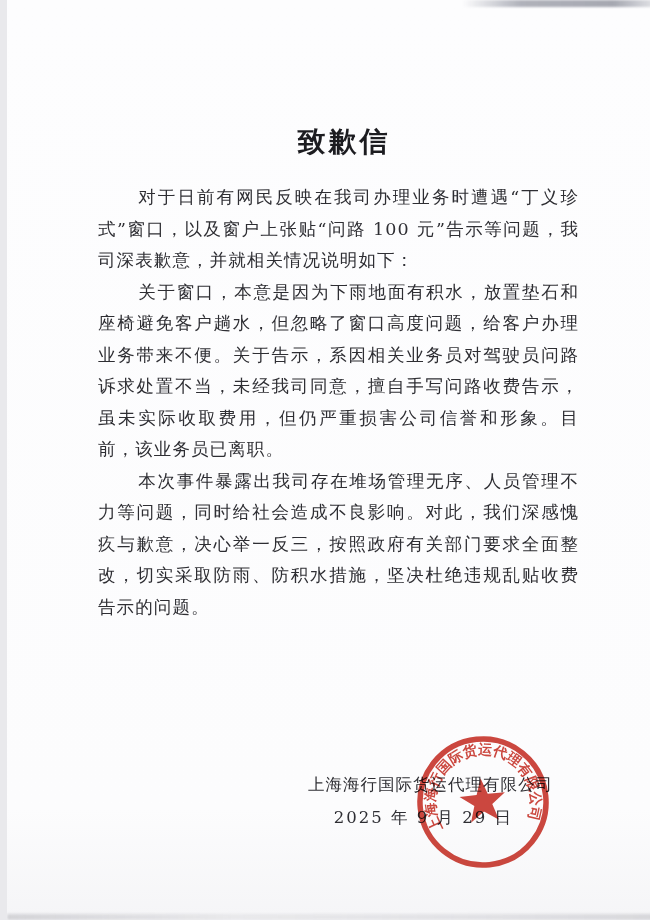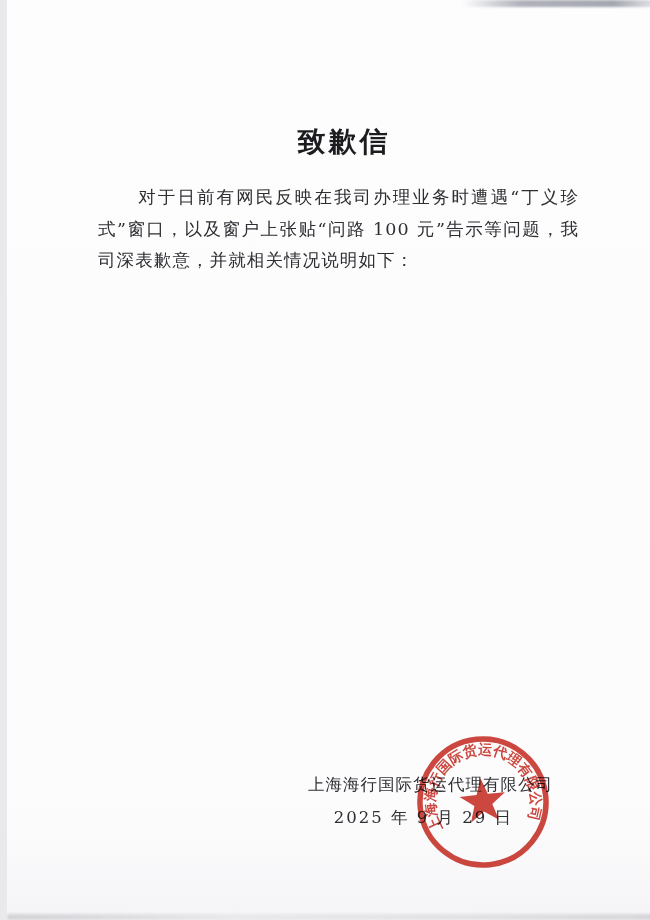--- a/index.html
+++ b/index.html
@@ -80,20 +80,22 @@
 <body>
 
 <div class="page">
 
   <div class="top-smudge"></div>
 
   <h1 class="title">致歉信</h1>
 
   <div class="body-text">
     <p>对于日前有网民反映在我司办理业务时遭遇“丁义珍式”窗口，以及窗户上张贴“问路 100 元”告示等问题，我司深表歉意，并就相关情况说明如下：</p>
+    <p>关于窗口，本意是因为下雨地面有积水，放置垫石和座椅避免客户趟水，但忽略了窗口高度问题，给客户办理业务带来不便。关于告示，系因相关业务员对驾驶员问路诉求处置不当，未经我司同意，擅自手写问路收费告示，虽未实际收取费用，但仍严重损害公司信誉和形象。目前，该业务员已离职。</p>
+    <p>本次事件暴露出我司存在堆场管理无序、人员管理不力等问题，同时给社会造成不良影响。对此，我们深感愧疚与歉意，决心举一反三，按照政府有关部门要求全面整改，切实采取防雨、防积水措施，坚决杜绝违规乱贴收费告示的问题。</p>
   </div>
 
   <div class="signature">
     <div class="company">上海海行国际货运代理有限公司</div>
     <div class="date">2025 年 9 月 29 日</div>
   </div>
 
   <svg class="stamp" viewBox="0 0 142 142" aria-hidden="true">
     <defs>
       <path id="sealArc" d="M 32.2,99.5 A 48,48 0 1 1 109.8,99.5" fill="none"></path>

